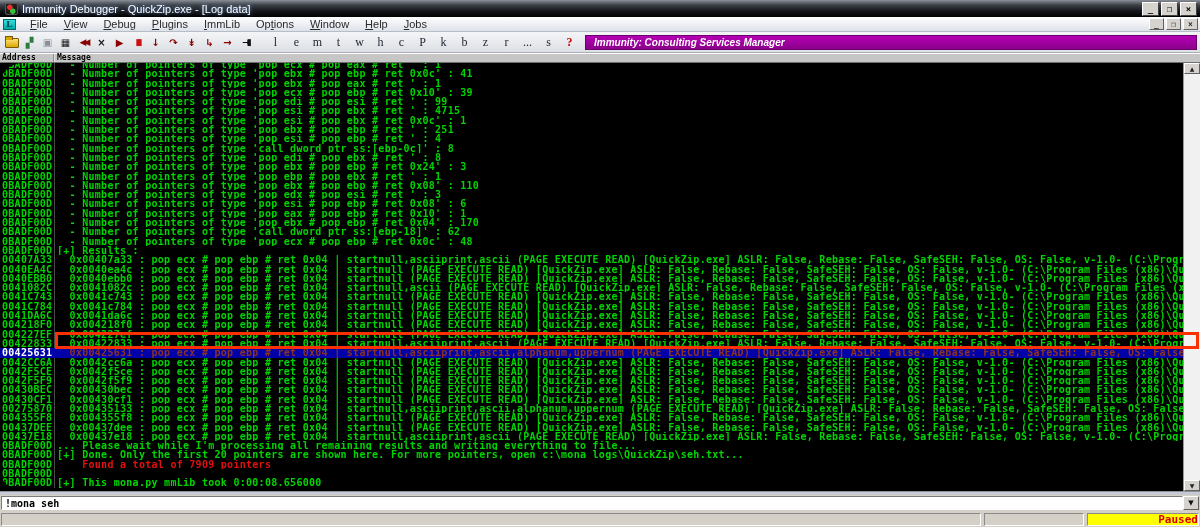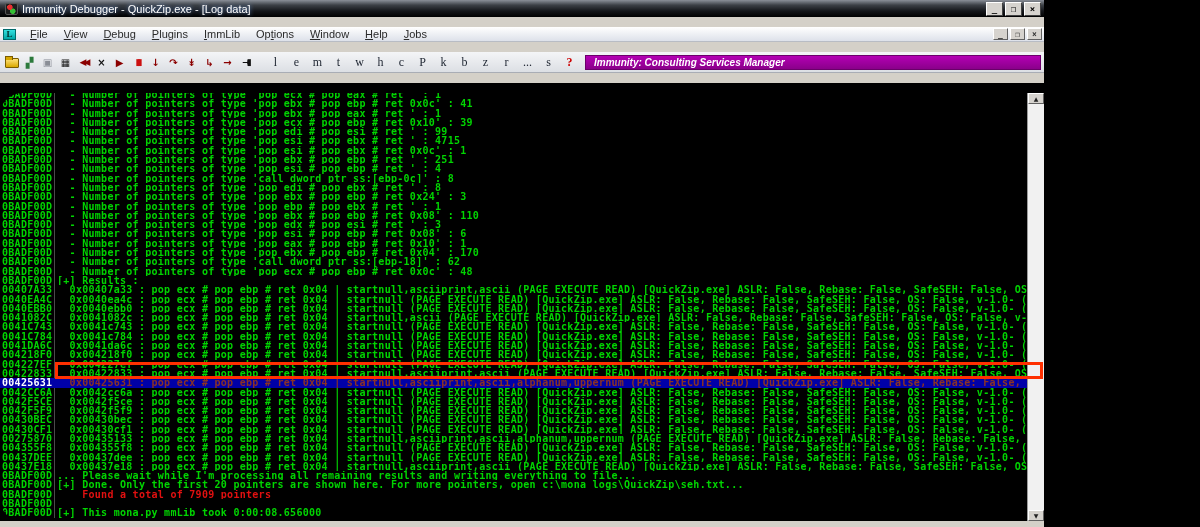--- a/index.html
+++ b/index.html
@@ -1,18 +1,18 @@
 <!DOCTYPE html>
 <html><head>
 <meta charset="utf-8">
 <style>
   * { box-sizing: border-box; margin: 0; padding: 0; }
   html,body { width:1200px; height:527px; overflow:hidden; background:#000; }
   body { font-family:"Liberation Sans", sans-serif; }
-  .app { width:1044px; height:527px; display:flex; flex-direction:column; background:#d4d0c8;gap:10px; }
+  .app { width:1200px; height:527px; display:flex; flex-direction:column; background:#d4d0c8; }
 
   
   .titlebar { height:17px; flex:0 0 17px; display:flex; align-items:center;
     background:linear-gradient(180deg,#8a8f98 0%,#3c4046 30%,#14161a 65%,#000 100%);
     padding:0 3px; }
   .app-icon { width:13px; height:12px; border-radius:2px; margin:0 4px 0 2px;
     background: radial-gradient(circle at 35% 32%, #e83030 0 2.5px, rgba(0,0,0,0) 3px),
                 radial-gradient(circle at 62% 72%, #35c035 0 2.5px, rgba(0,0,0,0) 3px), #1d1d1d;
     border:1px solid #555; }
   .title-text { color:#fff; font-size:11px; text-shadow:0 0 4px rgba(130,180,255,.9); white-space:nowrap; }
@@ -167,20 +167,24 @@
         <span class="lbtn">z</span>
         <span class="lbtn">r</span>
         <span class="lbtn">...</span>
         <span class="lbtn">s</span>
         <span class="lbtn red">?</span>
       </span>
     <span class="banner">Immunity: Consulting Services Manager</span>
   </div>
 
   <div class="logwin">
+    <div class="colheader">
+      <span class="h-addr">Address</span>
+      <span class="h-msg">Message</span>
+    </div>
     <div class="rows">
       <div class="rows-inner">
           <div class="row">
     <span class="addr">0BADF00D</span>
     <span class="msg">  - Number of pointers of type 'pop ecx # pop eax # ret ' : 1</span>
   </div>
           <div class="row">
     <span class="addr">0BADF00D</span>
     <span class="msg">  - Number of pointers of type 'pop ebx # pop ebp # ret 0x0c' : 41</span>
   </div>
@@ -365,20 +369,21 @@
     <div class="redbox" style="top: 279px; height: 17px;"></div>
     <div class="scrollbar">
       <span class="sb-btn">▲</span>
       <span class="sb-btn">▼</span>
     </div>
   </div>
 
   <div class="gap"></div>
 
   <div class="cmdrow">
+    <input class="cmd-input" readonly="" value="!mona seh" style="">
     <span class="cmd-drop">▼</span>
   </div>
 
   <div class="statusbar">
     <span class="panel p1"></span>
     <span class="panel p2"></span>
     <span class="panel p3">Paused</span>
   </div>
 
 </div>

